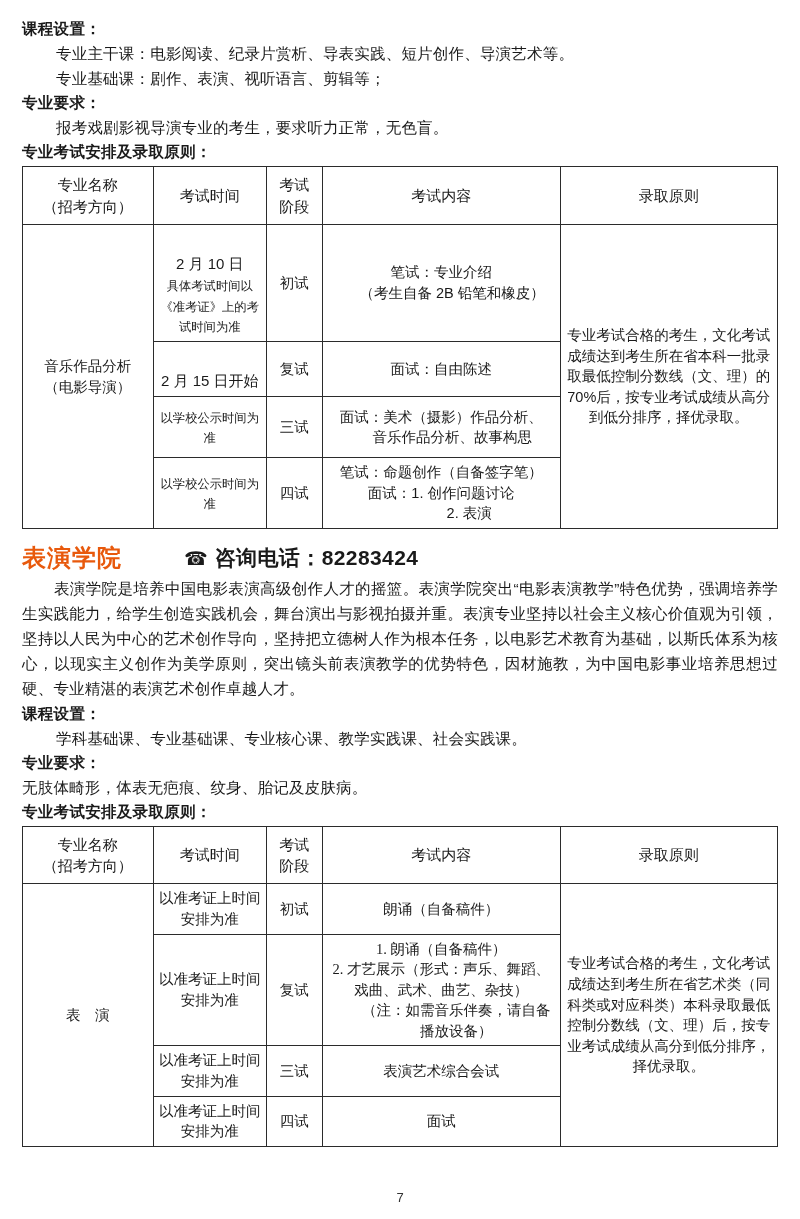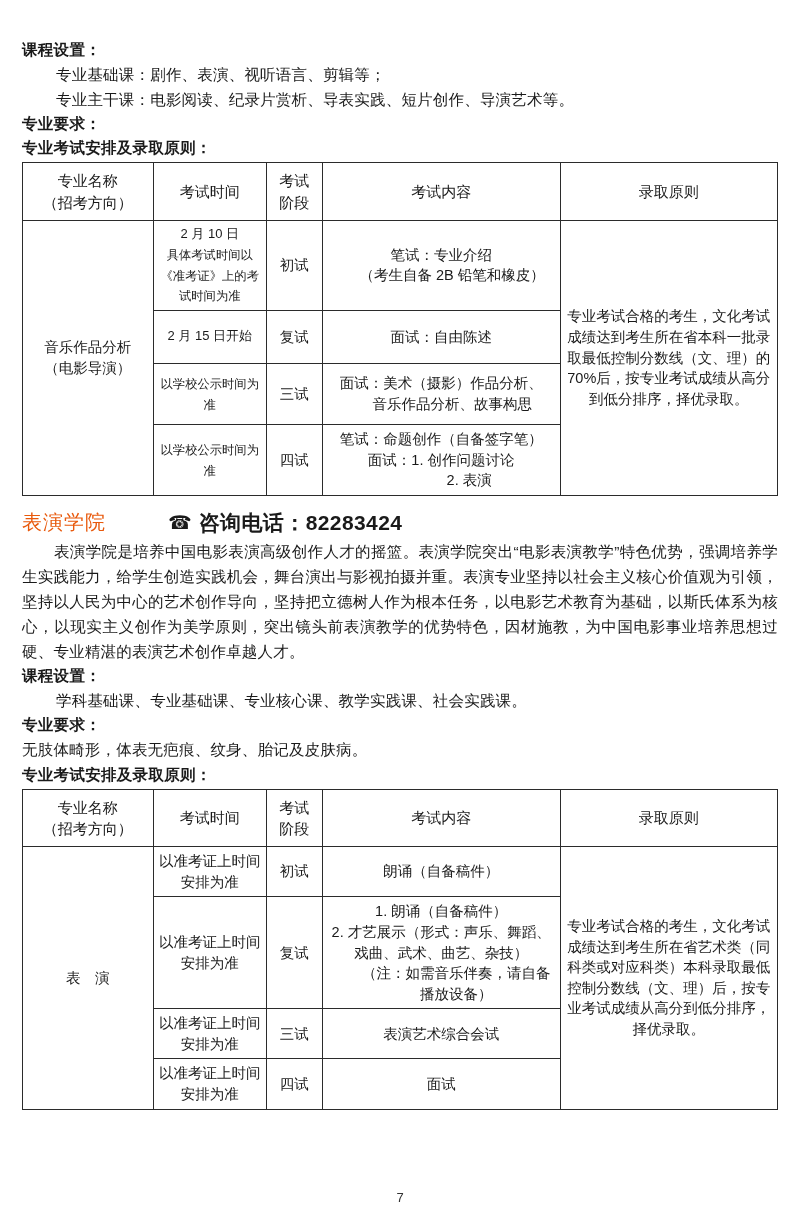--- a/index.html
+++ b/index.html
@@ -12,21 +12,21 @@
     height: 1219px;
     font-family: "Liberation Sans", "DejaVu Sans", sans-serif;
     color: #1a1a1a;
     position: relative;
   }
   .page {
     position: relative;
     width: 800px;
     height: 1219px;
     box-sizing: border-box;
-    padding: 38px 22px 10px 22px;
+    padding: 17px 22px 10px 22px;
   }
   .sec-title {
     font-size: 15.5px;
     font-weight: bold;
     line-height: 1.55;
     margin: 0;
     letter-spacing: 0.3px;
   }
   .body-line {
     font-size: 15.5px;
@@ -70,53 +70,55 @@
 
   .cell-left {
     text-align: left;
     padding-left: 12px;
   }
   .small {
     font-size: 12.3px;
     line-height: 1.3;
   }
   .big-date {
-    font-size: 13px;
+    font-size: 15px;
     display: block;
     margin-bottom: 1px;
+    margin-top: 24px;
   }
   .rule-cell {
     text-align: left;
     padding: 6px 9px;
     line-height: 1.55;
     font-size: 14.5px;
   }
   .major-cell {
     font-size: 15px;
     line-height: 1.6;
   }
   .list-tight {
     text-align: left;
     padding-left: 14px;
     line-height: 1.45;
+    font-family: Liberation Serif, serif;
   }
   .nested {
     padding-left: 22px;
     display: block;
   }
 
   
   .academy-head {
     display: flex;
     align-items: center;
     margin: 13px 0 2px 0;
   }
   .academy-name {
-    font-size: 20px;
-    font-weight: normal;
+    font-size: 24px;
+    font-weight: bold;
     color: #e8590c;
     letter-spacing: 1px;
   }
   .phone-block {
     display: flex;
     align-items: center;
     margin-left: 62px;
   }
   .phone-icon {
     font-size: 19px;
@@ -143,24 +145,25 @@
     font-size: 13px;
     color: #333;
   }
 </style>
 </head>
 <body>
 
 <div class="page">
 
   <div class="sec-title">课程设置：</div>
+  <div class="body-line indent1">专业主干课：电影阅读、纪录片赏析、导表实践、短片创作、导演艺术等。</div>
   <div class="body-line indent1">专业基础课：剧作、表演、视听语言、剪辑等；</div>
-  <div class="body-line indent1">专业主干课：电影阅读、纪录片赏析、导表实践、短片创作、导演艺术等。</div>
 
   <div class="sec-title">专业要求：</div>
+  <div class="body-line indent1">报考戏剧影视导演专业的考生，要求听力正常，无色盲。</div>
 
   <div class="sec-title">专业考试安排及录取原则：</div>
 
   <table class="exam">
     <colgroup>
       <col class="col-major">
         <col class="col-time">
         <col class="col-stage">
         <col class="col-content">
         <col class="col-rule">

